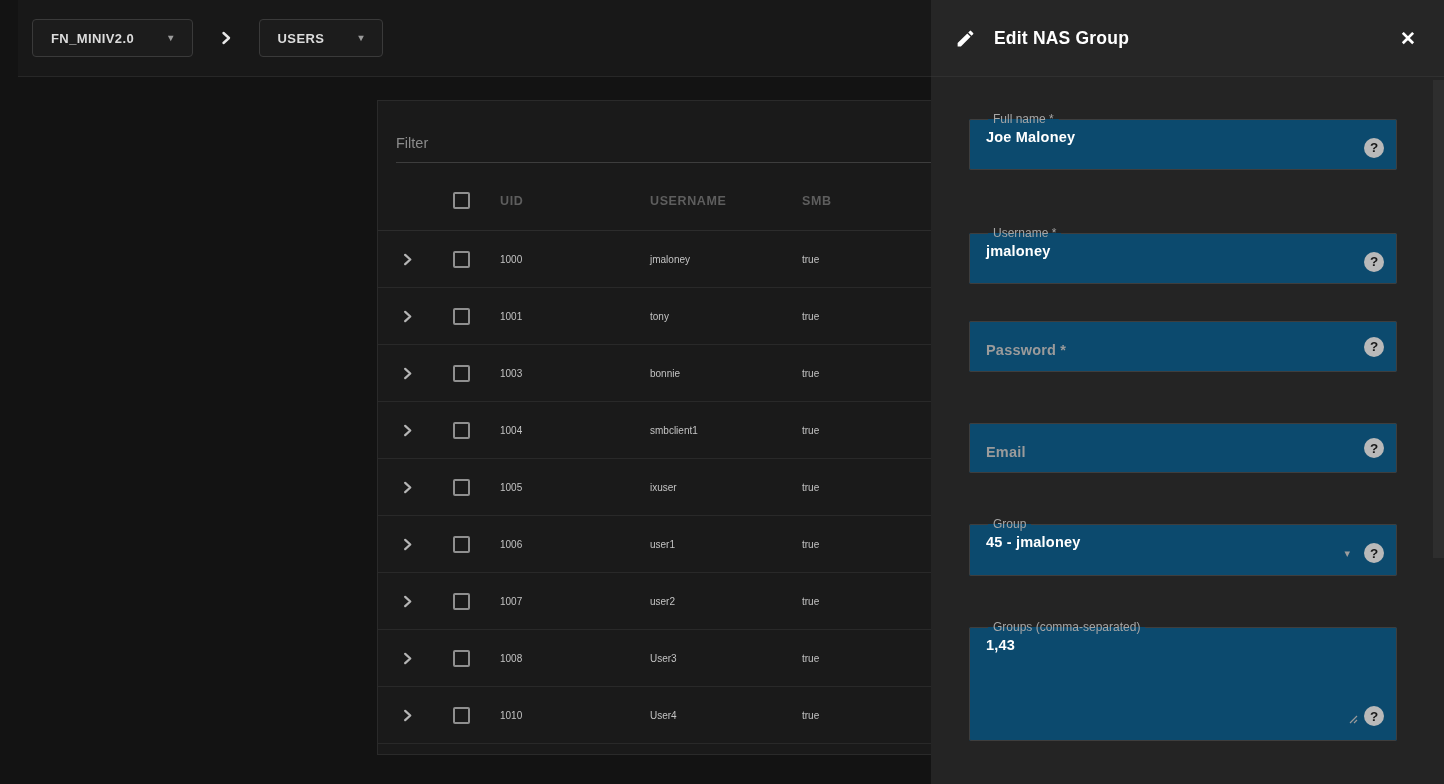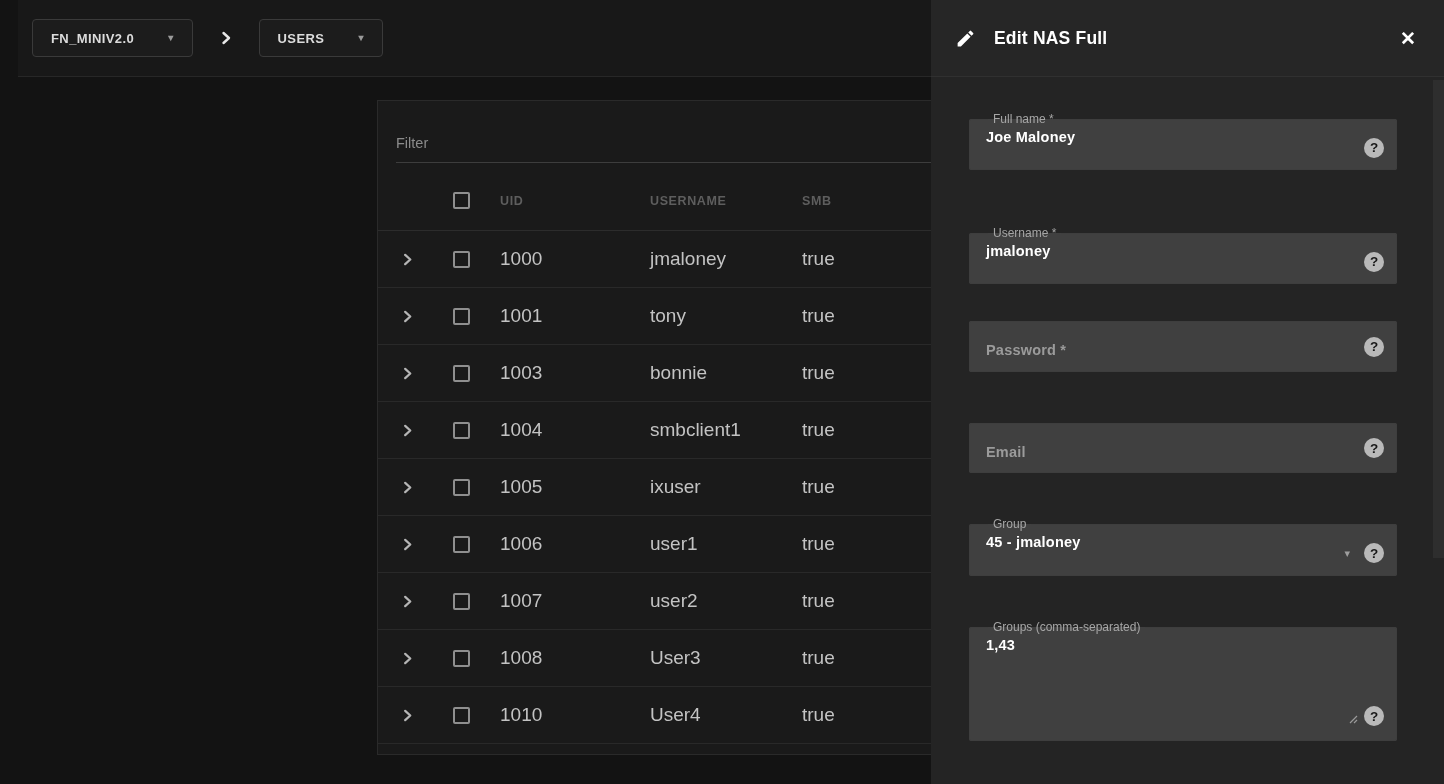--- a/index.html
+++ b/index.html
@@ -46,21 +46,21 @@
     align-items:center;
   }
   .thead {
     position:absolute; left:0; right:0; top:70px; height:60px;
     border-bottom:1px solid #2c2c2c;
     color:#5e5e5e; font-size:12.5px; font-weight:bold; letter-spacing:.6px;
   }
   .tbody { position:absolute; left:0; right:0; top:130px; }
   .trow {
     height:57px; border-bottom:1px solid #292929;
-    color:#c3c3c3; font-size:19px;
+    color:#c3c3c3; font-size:10px;
   }
   .cell-uid { padding-left:14px; }
   .cell-center { display:flex; justify-content:center; }
   .chev-cell { display:flex; justify-content:center; cursor:pointer; }
   .checkbox {
     width:17px; height:17px; border:2px solid #8f8f8f; border-radius:2px;
     background:transparent; cursor:pointer;
   }
 
   
@@ -73,21 +73,21 @@
     display:flex; align-items:center; padding:0 24px;
   }
   .panel-title { color:#ffffff; font-size:17.5px; font-weight:bold; margin-left:18px; letter-spacing:.2px; }
   .close-btn {
     margin-left:auto; color:#ffffff; font-size:19px; line-height:1;
     cursor:pointer; padding:4px; font-weight:bold;
   }
 
   fieldset.field {
     position:absolute; left:38px; width:428px;
-    background:#404040; border:1px solid #3e3e3e; border-radius:2px;
+    background:#0c4a6e; border:1px solid #3e3e3e; border-radius:2px;
     padding:0 14px;
   }
   fieldset.field legend {
     padding:0 5px; margin-left:4px;
     color:#a6a6a6; font-size:12px;
   }
   .field .value {
     color:#ffffff; font-size:14.5px; font-weight:bold;
     padding:3px 0 0 2px; letter-spacing:.2px;
   }
@@ -280,21 +280,21 @@
   </div>
 </div>
 
 <div class="panel">
   <div class="panel-header">
     <span>
       <svg width="21" height="21" viewBox="0 0 24 24">
           <path fill="#ffffff" d="M3 17.25V21h3.75L17.81 9.94l-3.75-3.75L3 17.25zM20.71 7.04a1 1 0 0 0 0-1.41l-2.34-2.34a1 1 0 0 0-1.41 0l-1.83 1.83 3.75 3.75 1.83-1.83z"></path>
         </svg>
     </span>
-    <span class="panel-title">Edit NAS Full</span>
+    <span class="panel-title">Edit NAS Group</span>
     <span class="close-btn">✕</span>
   </div>
 
   <fieldset class="field" id="f-fullname">
     <legend>Full name *</legend>
     <div class="value">Joe Maloney</div>
     <span class="help">?</span>
   </fieldset>
 
   <fieldset class="field" id="f-username">

